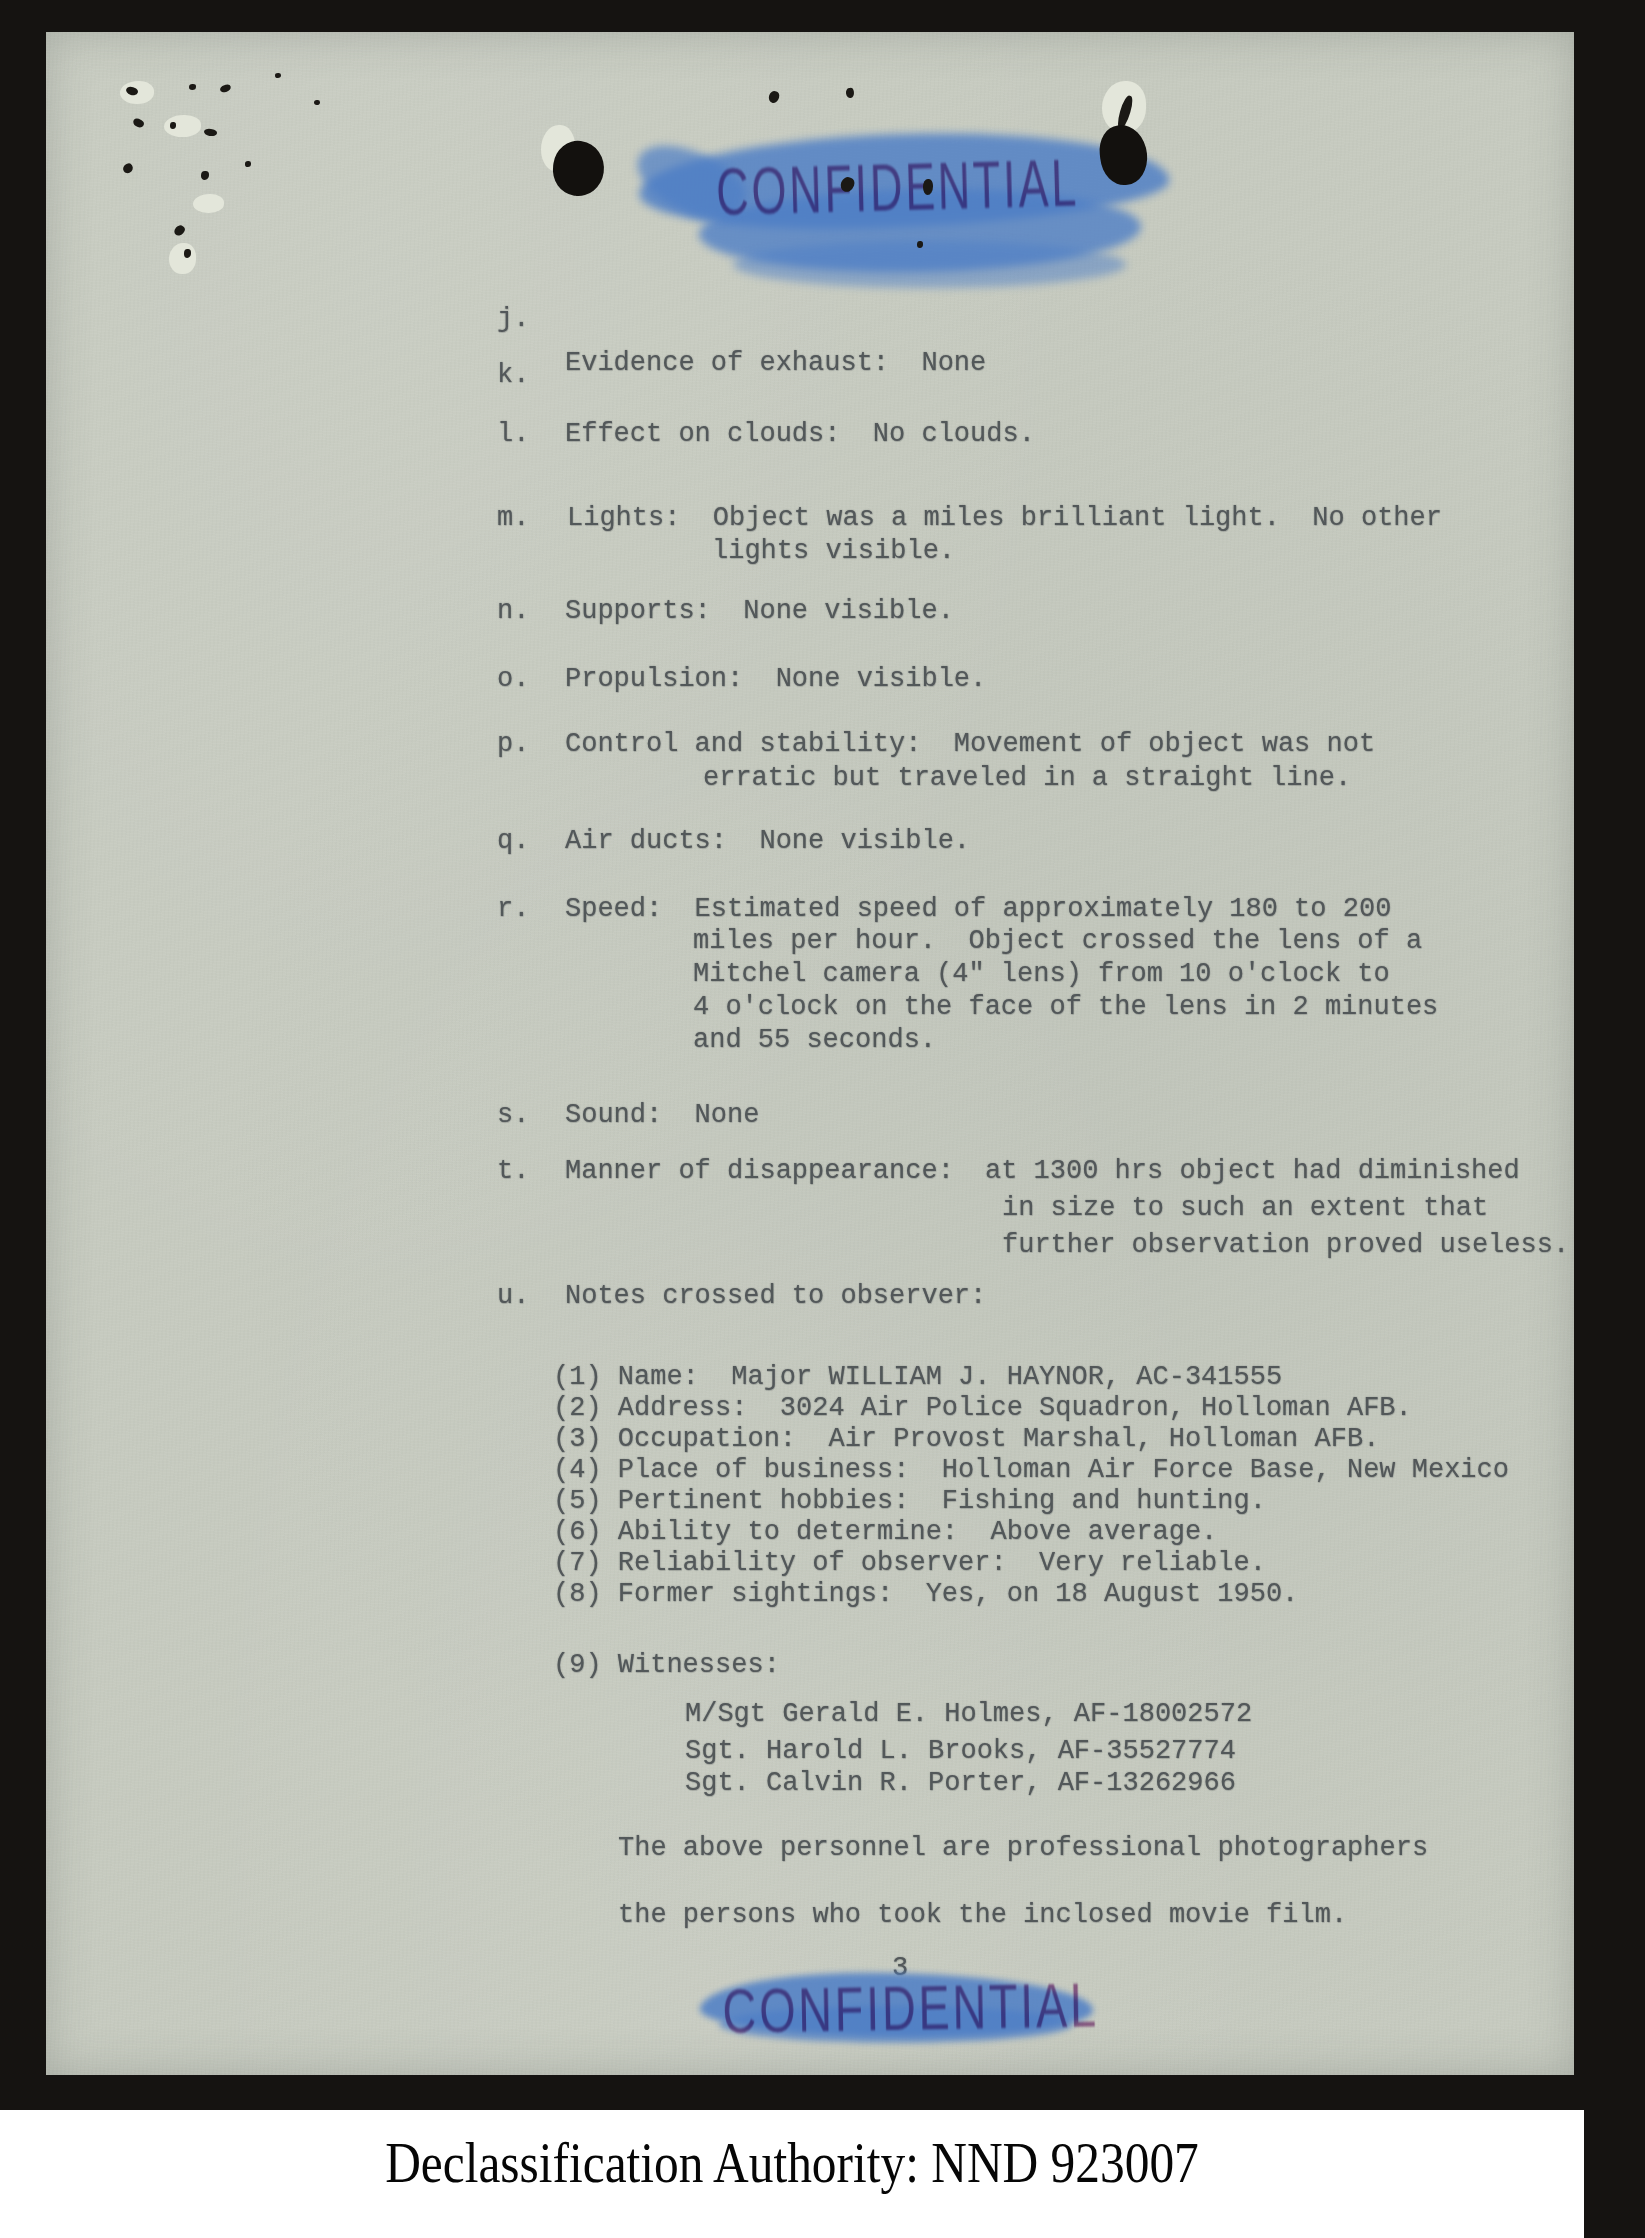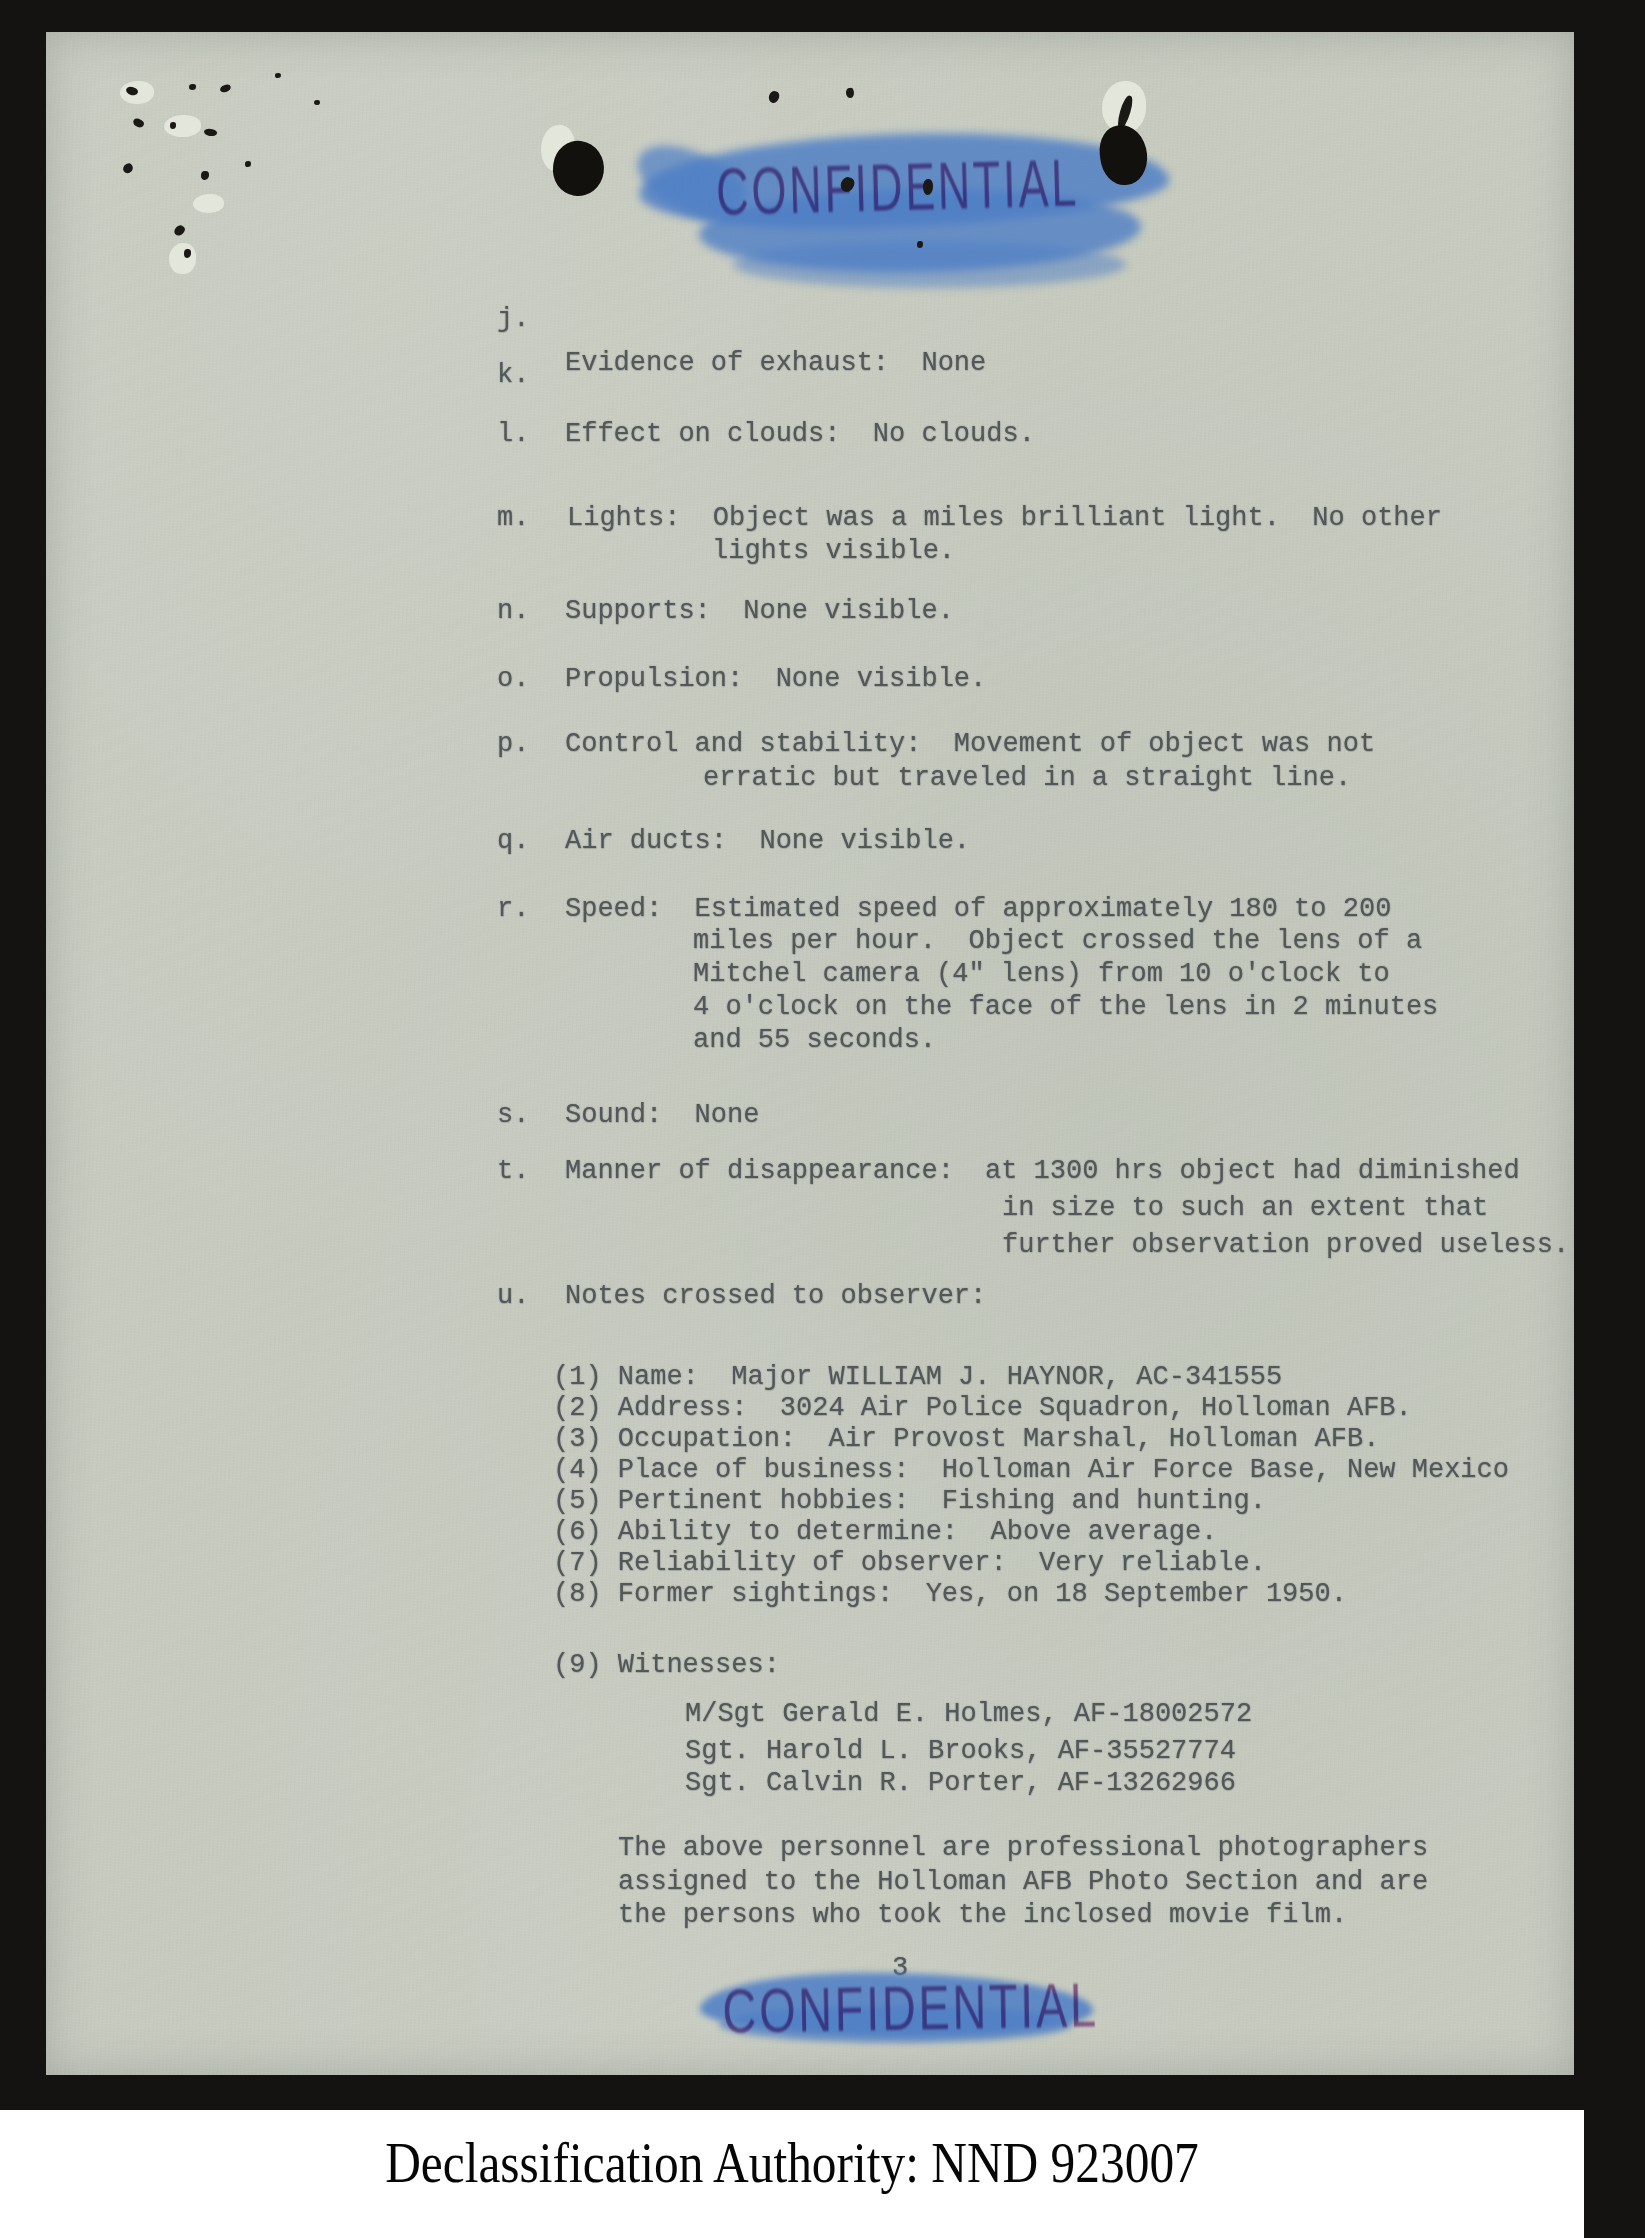--- a/index.html
+++ b/index.html
@@ -123,29 +123,28 @@
       <div class="t" style="left:451px;top:1251px">u.</div>
       <div class="t" style="left:519px;top:1251px">Notes crossed to observer:</div>
 
       <div class="t" style="left:507px;top:1332px">(1) Name:  Major WILLIAM J. HAYNOR, AC-341555</div>
       <div class="t" style="left:507px;top:1363px">(2) Address:  3024 Air Police Squadron, Holloman AFB.</div>
       <div class="t" style="left:507px;top:1394px">(3) Occupation:  Air Provost Marshal, Holloman AFB.</div>
       <div class="t" style="left:507px;top:1425px">(4) Place of business:  Holloman Air Force Base, New Mexico</div>
       <div class="t" style="left:507px;top:1456px">(5) Pertinent hobbies:  Fishing and hunting.</div>
       <div class="t" style="left:507px;top:1487px">(6) Ability to determine:  Above average.</div>
       <div class="t" style="left:507px;top:1518px">(7) Reliability of observer:  Very reliable.</div>
-      <div class="t" style="left:507px;top:1549px">(8) Former sightings:  Yes, on 18 September 1950.</div>
+      <div class="t" style="left:507px;top:1549px">(8) Former sightings:  Yes, on 18 August 1950.</div>
       <div class="t" style="left:507px;top:1620px">(9) Witnesses:</div>
 
       <div class="t" style="left:639px;top:1669px">M/Sgt Gerald E. Holmes, AF-18002572</div>
       <div class="t" style="left:639px;top:1706px">Sgt. Harold L. Brooks, AF-35527774</div>
       <div class="t" style="left:639px;top:1738px">Sgt. Calvin R. Porter, AF-13262966</div>
 
       <div class="t" style="left:572px;top:1803px">The above personnel are professional photographers</div>
-      <div class="t" style="left:572px;top:1837px">assigned to the Holloman AFB Photo Section and are</div>
       <div class="t" style="left:572px;top:1870px">the persons who took the inclosed movie film.</div>
 
       <div class="t" style="left:846px;top:1923px">3</div>
     </div>
 
     <div class="marker-b" style="left:654px;top:1941px;width:393px;height:64px;opacity:.85;border-radius:45% 55% 50% 50% / 60% 55% 45% 40%;transform:rotate(.6deg);"></div>
     <div class="marker-b" style="left:673px;top:1974px;width:354px;height:37px;opacity:.7;border-radius:50%;"></div>
 
     <div class="stamp stamp-bottom">CONFIDENTIAL</div>
 

